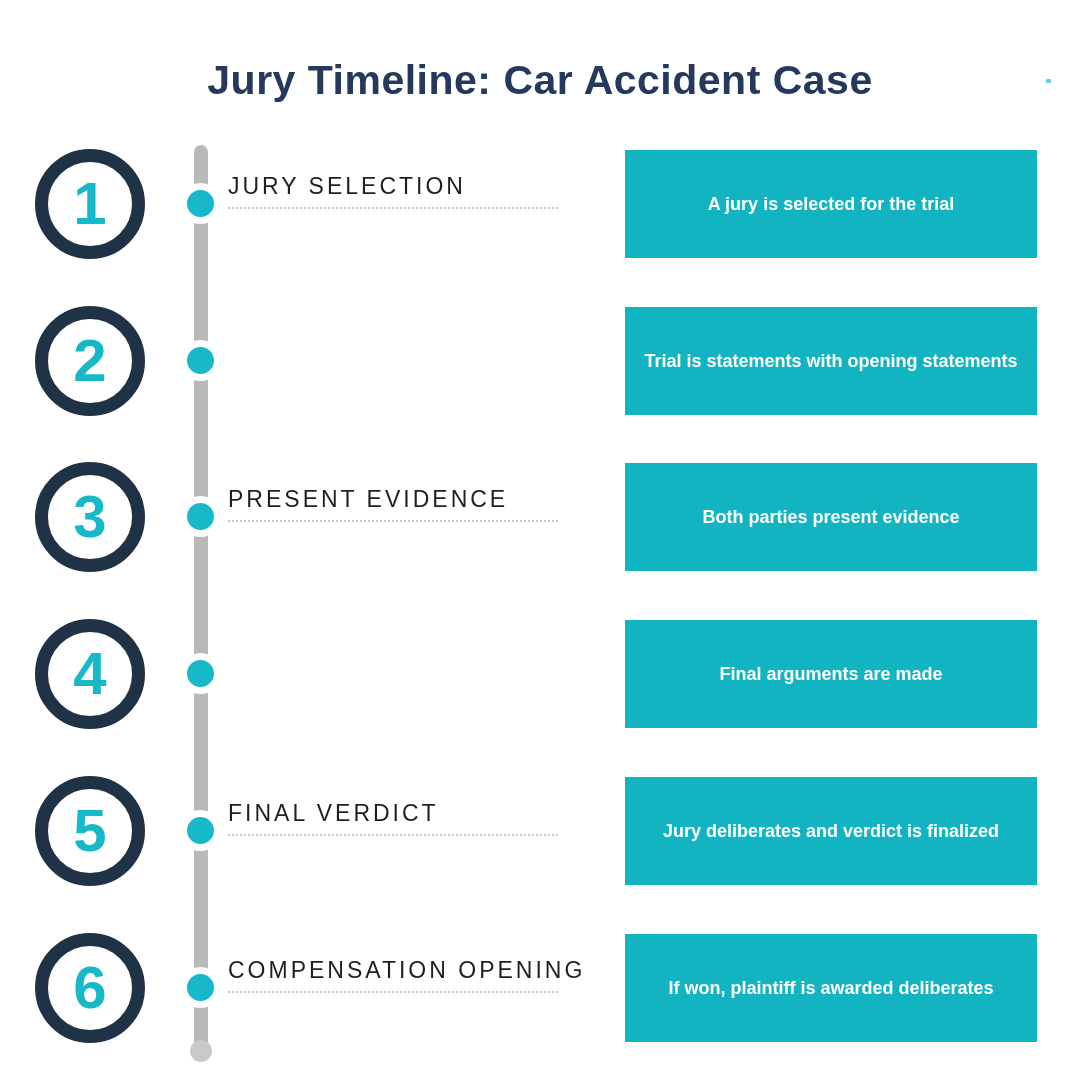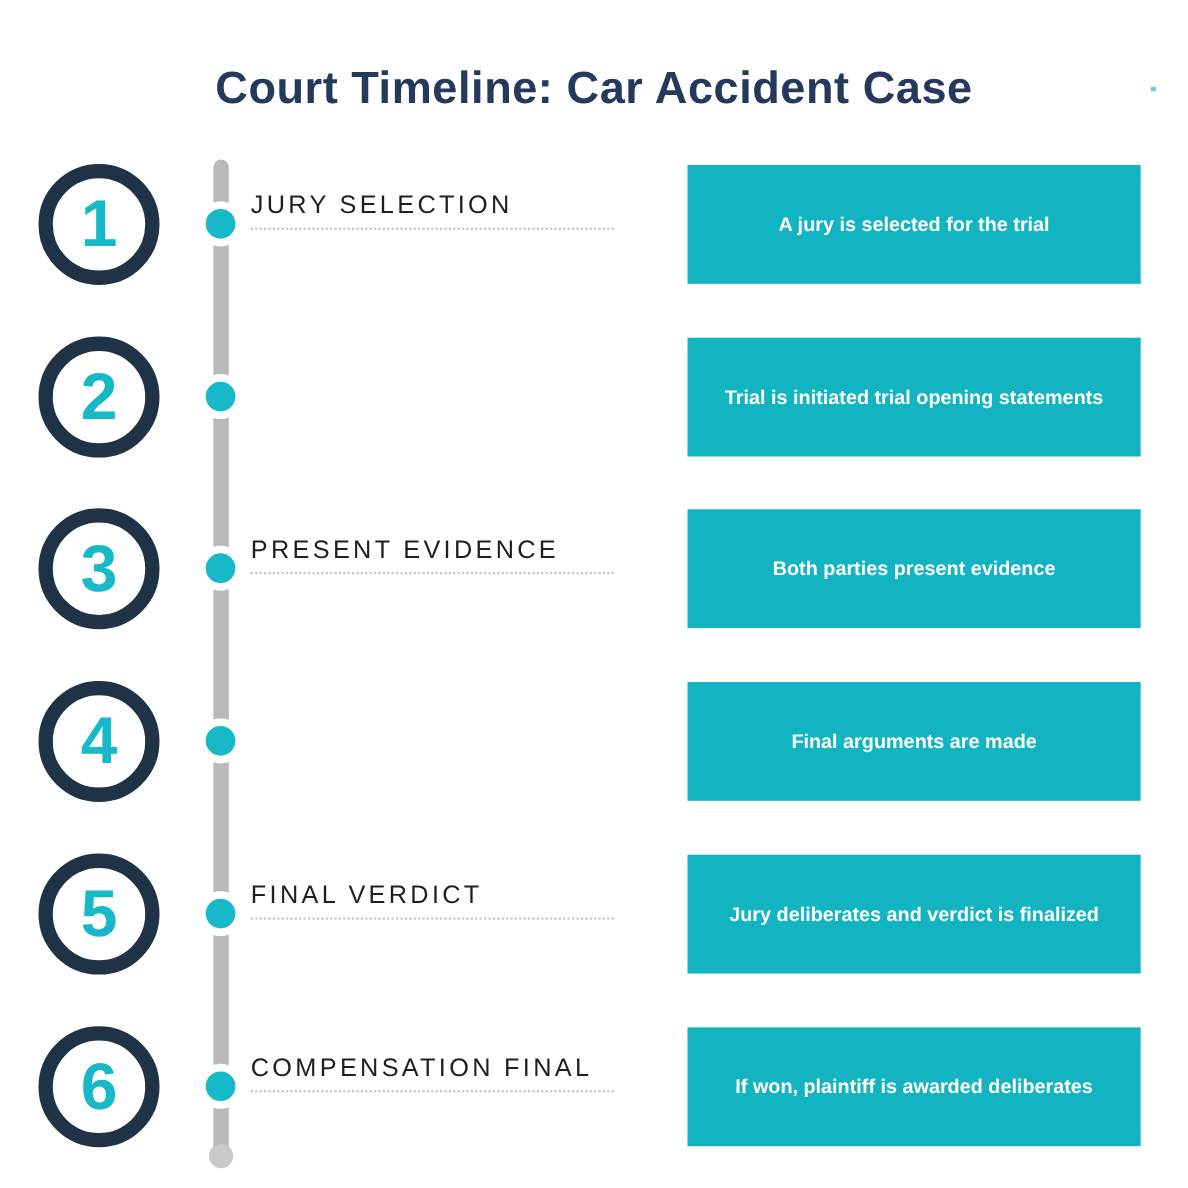--- a/index.html
+++ b/index.html
@@ -67,21 +67,21 @@
     display:flex;align-items:center;justify-content:center;
     box-sizing:border-box;padding:10px 8px;
   }
   .step-desc{
     color:#ffffff;font-weight:bold;font-size:18px;text-align:center;line-height:1.25;
   }
 </style>
 </head>
 <body>
 
-<h1 class="page-title">Court Timeline: Car Accident Case</h1>
+<h1 class="page-title">Jury Timeline: Car Accident Case</h1>
 
 <div class="timeline-bar"></div>
 <div class="timeline-endcap"></div>
 <div class="artifact-dot"></div>
 
 <div class="step step-0">
   <div class="step-circle">
     <span class="step-number">1</span>
   </div>
   <div class="step-dot"></div>
@@ -90,21 +90,21 @@
     <span class="step-desc">A jury is selected for the trial</span>
   </div>
 </div>
 
 <div class="step step-1">
   <div class="step-circle">
     <span class="step-number">2</span>
   </div>
   <div class="step-dot"></div>
   <div class="step-box">
-    <span class="step-desc">Trial is initiated trial opening statements</span>
+    <span class="step-desc">Trial is statements with opening statements</span>
   </div>
 </div>
 
 <div class="step step-2">
   <div class="step-circle">
     <span class="step-number">3</span>
   </div>
   <div class="step-dot"></div>
   <div class="step-label">PRESENT EVIDENCE</div>
   <div class="step-box">
@@ -131,17 +131,17 @@
   <div class="step-box">
     <span class="step-desc">Jury deliberates and verdict is finalized</span>
   </div>
 </div>
 
 <div class="step step-5">
   <div class="step-circle">
     <span class="step-number">6</span>
   </div>
   <div class="step-dot"></div>
-  <div class="step-label">COMPENSATION FINAL</div>
+  <div class="step-label">COMPENSATION OPENING</div>
   <div class="step-box">
     <span class="step-desc">If won, plaintiff is awarded deliberates</span>
   </div>
 </div>
 
 </body></html>

